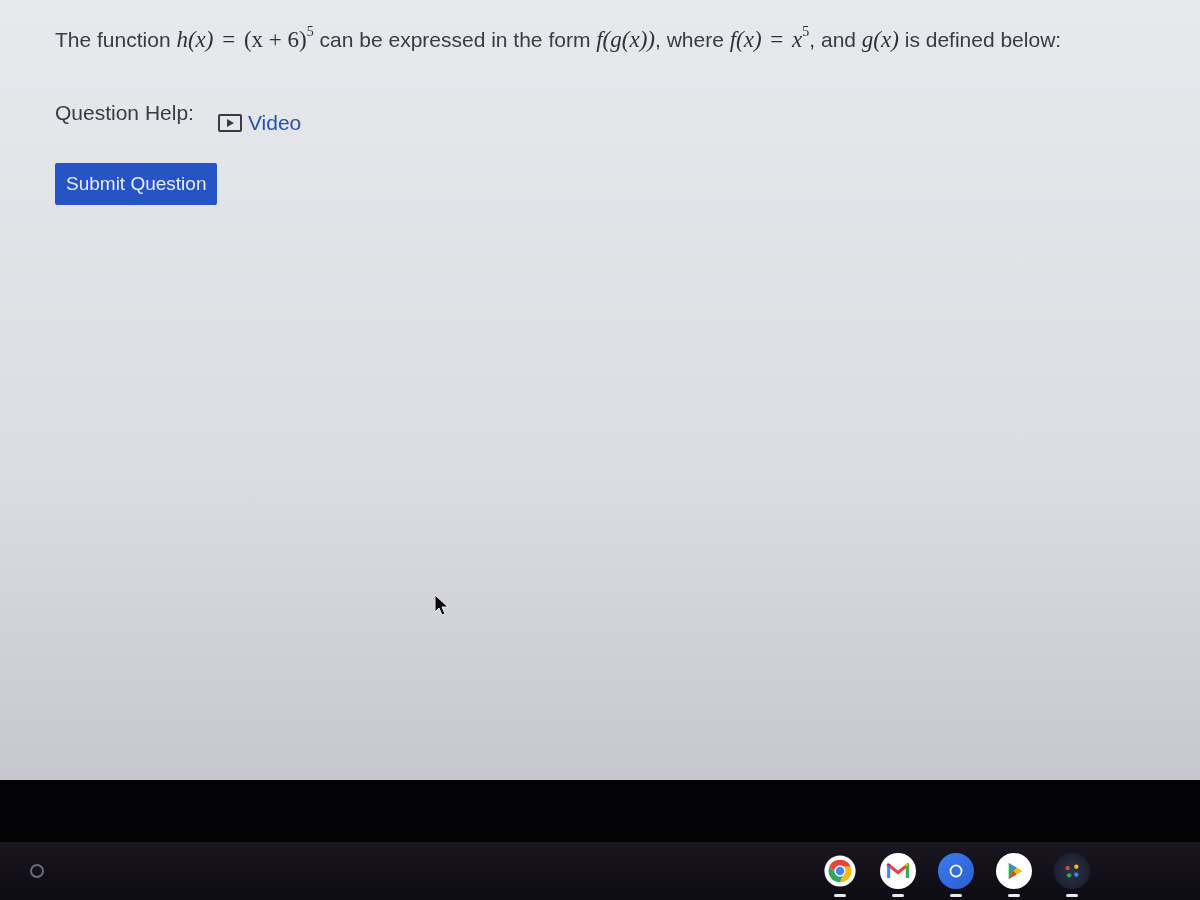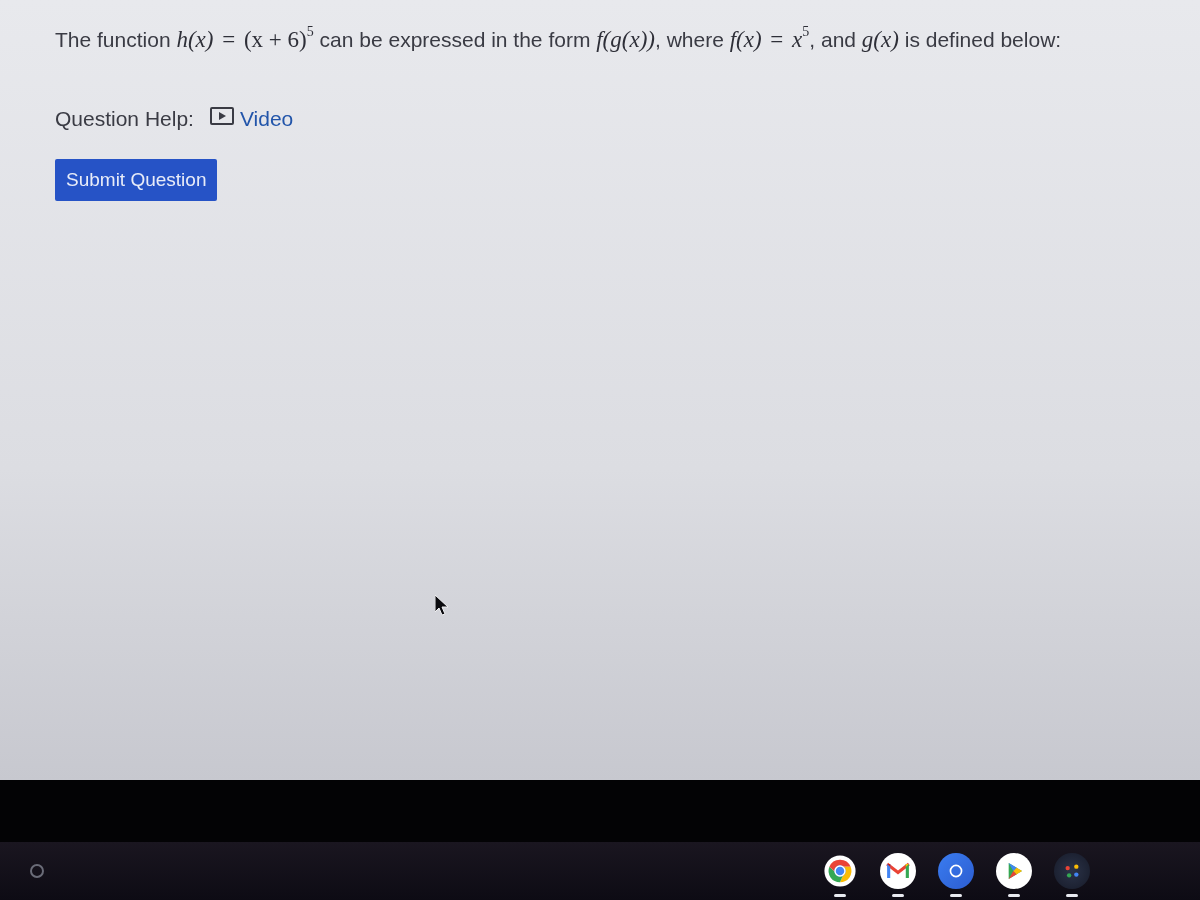--- a/index.html
+++ b/index.html
@@ -19,21 +19,21 @@
       width: 100%;
       height: 780px;
       background: linear-gradient(180deg, #e8e9ed 0%, #dcdde2 60%, #c7c8cf 100%);
       padding: 20px 55px 30px 55px;
       position: relative;
     }
     .question-text {
       color: #3a3b44;
       font-size: 21px;
       line-height: 1.7;
-      margin-bottom: 48px;
+      margin-bottom: 32px;
     }
     .math {
       font-family: 'Times New Roman', Georgia, serif;
       font-style: italic;
       font-size: 23px;
       color: #2e2f38;
     }
     .math .op {
       font-style: normal;
       padding: 0 3px;
@@ -71,32 +71,33 @@
       height: 36px;
       border: 1px solid #7c7d86;
       background: #e6e7eb;
       border-radius: 3px;
       font-size: 18px;
       padding: 4px 8px;
     }
     .help-row {
       display: flex;
       align-items: center;
-      gap: 16px;
+      gap: 24px;
       margin-bottom: 28px;
       font-size: 21px;
       color: #3a3b44;
     }
     .video-link {
       color: #2255aa;
       cursor: pointer;
       display: inline-flex;
-      align-items: flex-start;
+      align-items: center;
       gap: 6px;
       font-size: 21px;
+      margin-top: 20px;
     }
     .video-icon {
       width: 24px;
       height: 18px;
       border: 2px solid #3a3b44;
       border-radius: 2px;
       display: inline-flex;
       align-items: center;
       justify-content: center;
       background: #e6e7eb;

